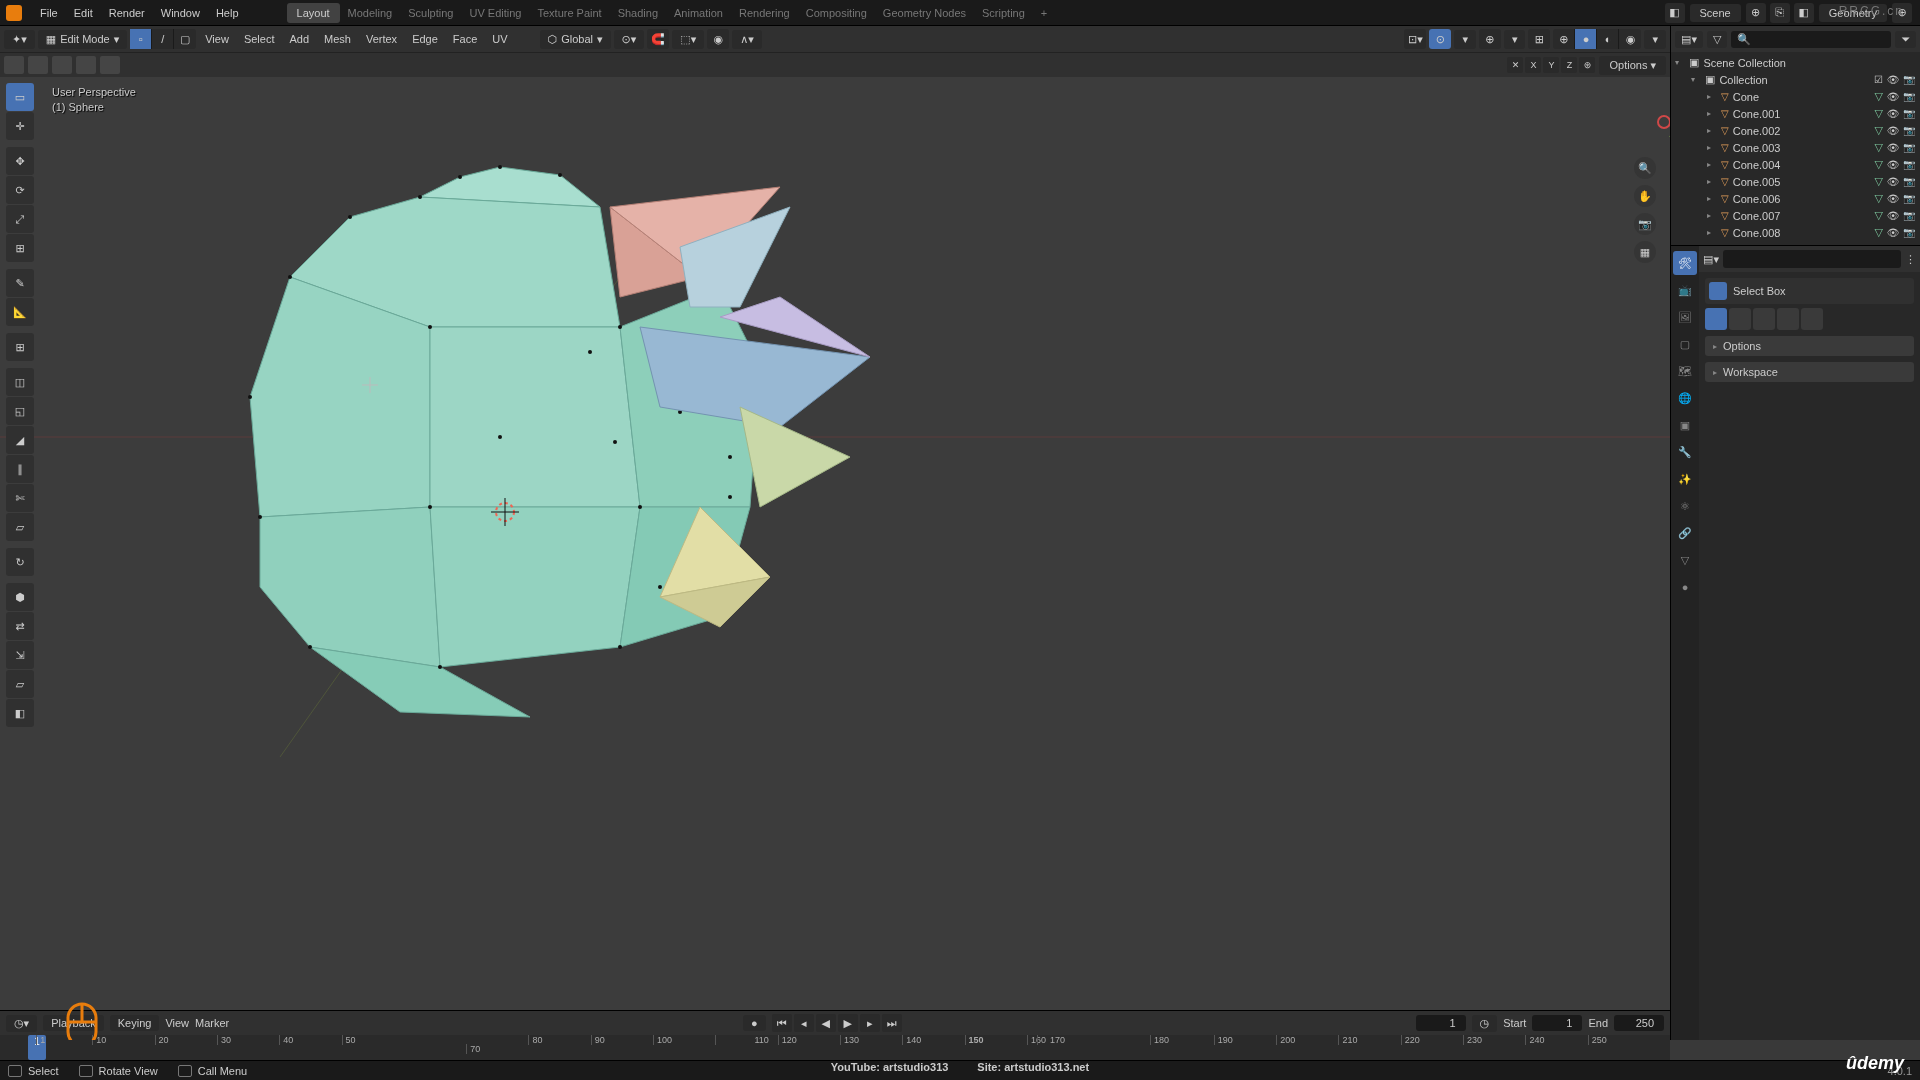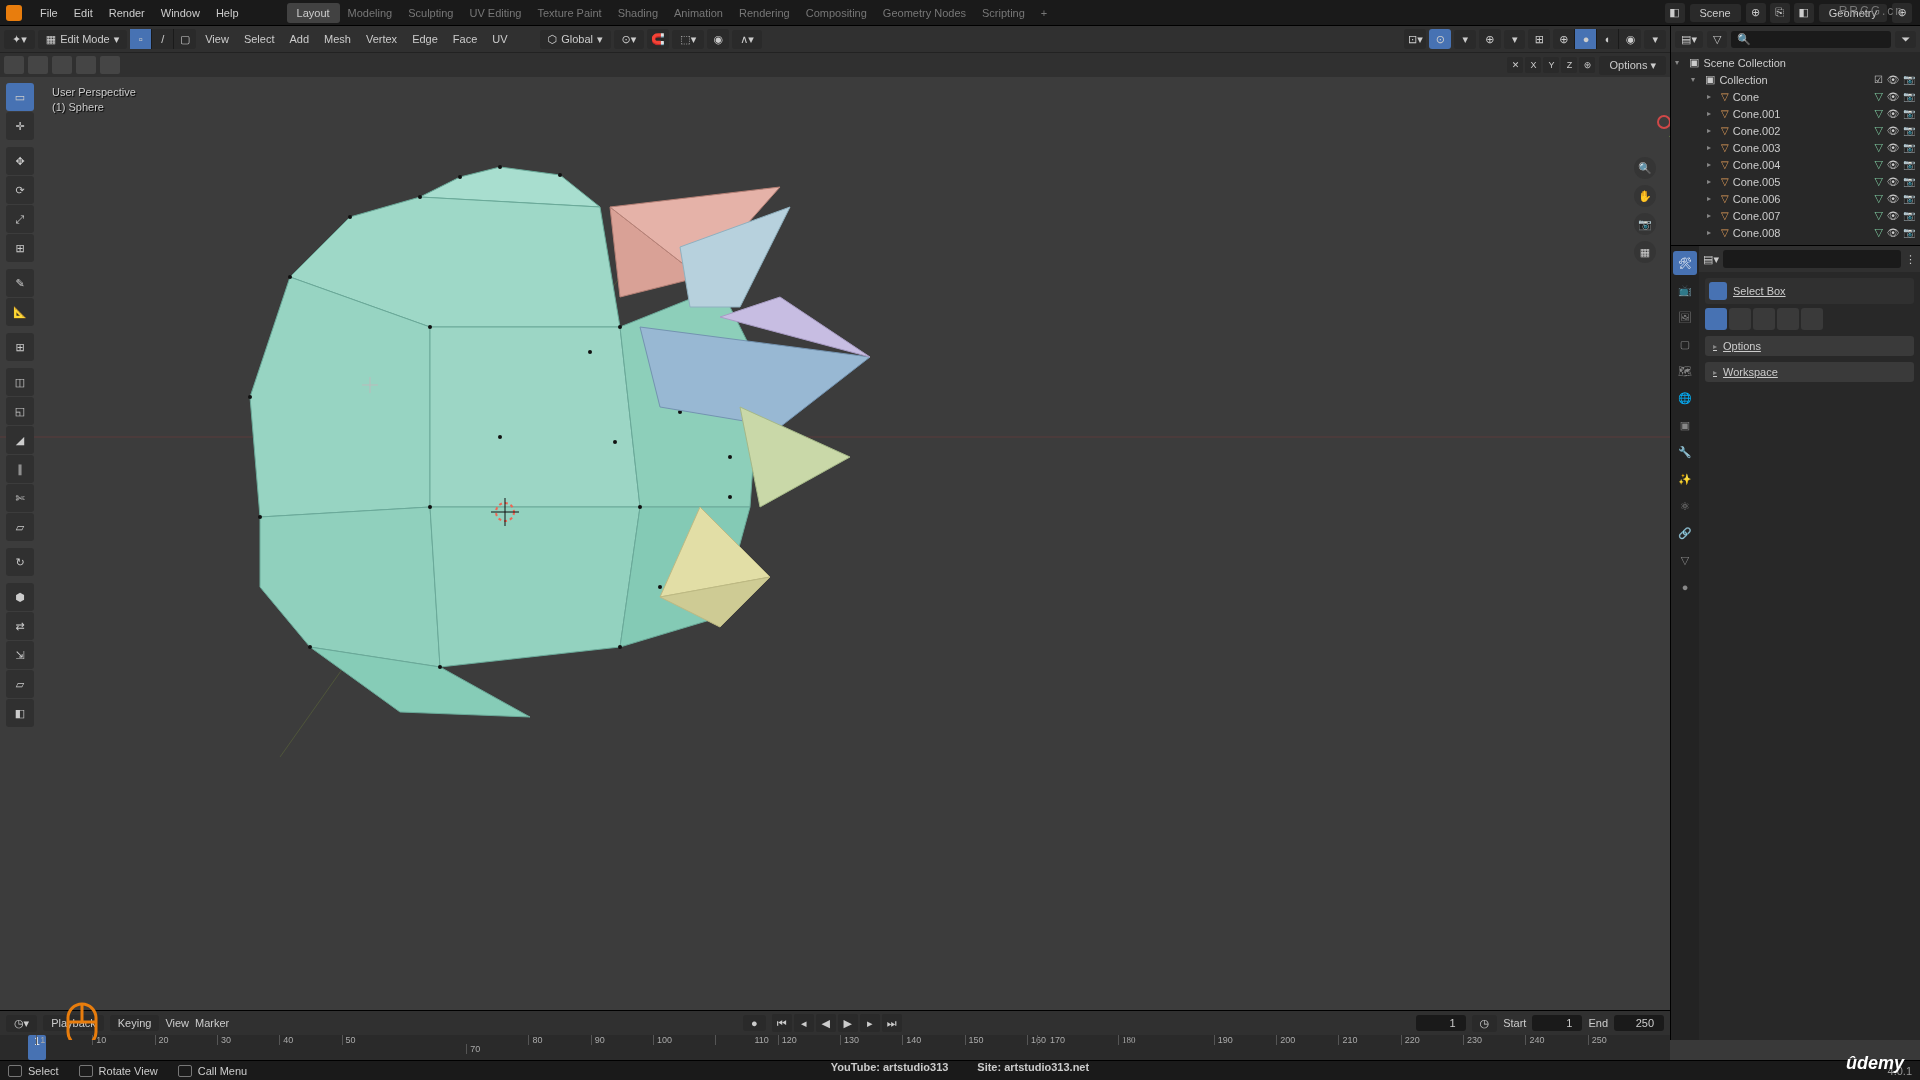--- a/index.html
+++ b/index.html
@@ -80,21 +80,21 @@
 .outl-row .vis-icons span { cursor: pointer; font-size: 10px; }
 
 
 .props { flex: 1; display: flex; background: #282828; }
 .props-tabs { width: 28px; background: #232323; display: flex; flex-direction: column; padding: 4px 0; gap: 1px; }
 .props-tabs .pt { width: 24px; height: 24px; margin: 1px auto; border-radius: 3px; display: flex; align-items: center; justify-content: center; cursor: pointer; color: #888; }
 .props-tabs .pt.active { background: #4772b3; color: #fff; }
 .props-body { flex: 1; display: flex; flex-direction: column; }
 .props-header { height: 26px; background: #303030; display: flex; align-items: center; padding: 0 4px; gap: 4px; }
 .props-header .search { flex: 1; background: #1a1a1a; border-radius: 3px; padding: 2px 6px; height: 18px; }
-.props-content { padding: 6px; text-decoration: underline; }
+.props-content { padding: 6px; }
 .props-content .tool-row { display: flex; align-items: center; gap: 6px; padding: 4px; background: #303030; border-radius: 3px; }
 .props-content .sel-icons { display: flex; gap: 2px; margin-top: 4px; }
 .props-content .sel-icons .si { width: 22px; height: 22px; background: #3a3a3a; border-radius: 3px; }
 .props-content .sel-icons .si.active { background: #4772b3; }
 .props-content .panel-hdr { background: #3a3a3a; padding: 4px 8px; border-radius: 3px; margin-top: 6px; display: flex; align-items: center; gap: 6px; }
 .props-content .panel-hdr .tri { color: #888; font-size: 8px; }
 
 
 .timeline { position: absolute; left: 0; right: 250px; bottom: 20px; height: 50px; background: #232323; display: flex; flex-direction: column; border-top: 1px solid #000; }
 .tl-header { height: 24px; display: flex; align-items: center; padding: 0 6px; gap: 6px; background: #303030; }
@@ -579,24 +579,24 @@
       <div class="tick" style="left: 341.538px;">50</div>
       <div class="tick" style="left: 403.846px; margin-top: 39px;">60</div>
       <div class="tick" style="left: 466.154px; margin-top: 9px;">70</div>
       <div class="tick" style="left: 528.462px;">80</div>
       <div class="tick" style="left: 590.769px;">90</div>
       <div class="tick" style="left: 653.077px; text-align: right;">100</div>
       <div class="tick" style="left: 715.385px; padding-left: 38px;">110</div>
       <div class="tick" style="left: 777.692px;">120</div>
       <div class="tick" style="left: 840px;">130</div>
       <div class="tick" style="left: 902.308px;">140</div>
-      <div class="tick" style="left: 964.615px;">150</div>
+      <div class="tick" style="left: 964.615px; font-weight: bold;">150</div>
       <div class="tick" style="left: 1026.92px;">160</div>
       <div class="tick" style="left: 1037px; padding-left: 12px;">170</div>
-      <div class="tick" style="left: 1118px; font-family: Liberation Serif, serif;">180</div>
+      <div class="tick" style="left: 1150px;">180</div>
       <div class="tick" style="left: 1213.85px;">190</div>
       <div class="tick" style="left: 1276.15px;">200</div>
       <div class="tick" style="left: 1338.46px;">210</div>
       <div class="tick" style="left: 1400.77px;">220</div>
       <div class="tick" style="left: 1463.08px;">230</div>
       <div class="tick" style="left: 1525.38px;">240</div>
       <div class="tick" style="left: 1587.69px;">250</div>
     </div>
 </div>
 

